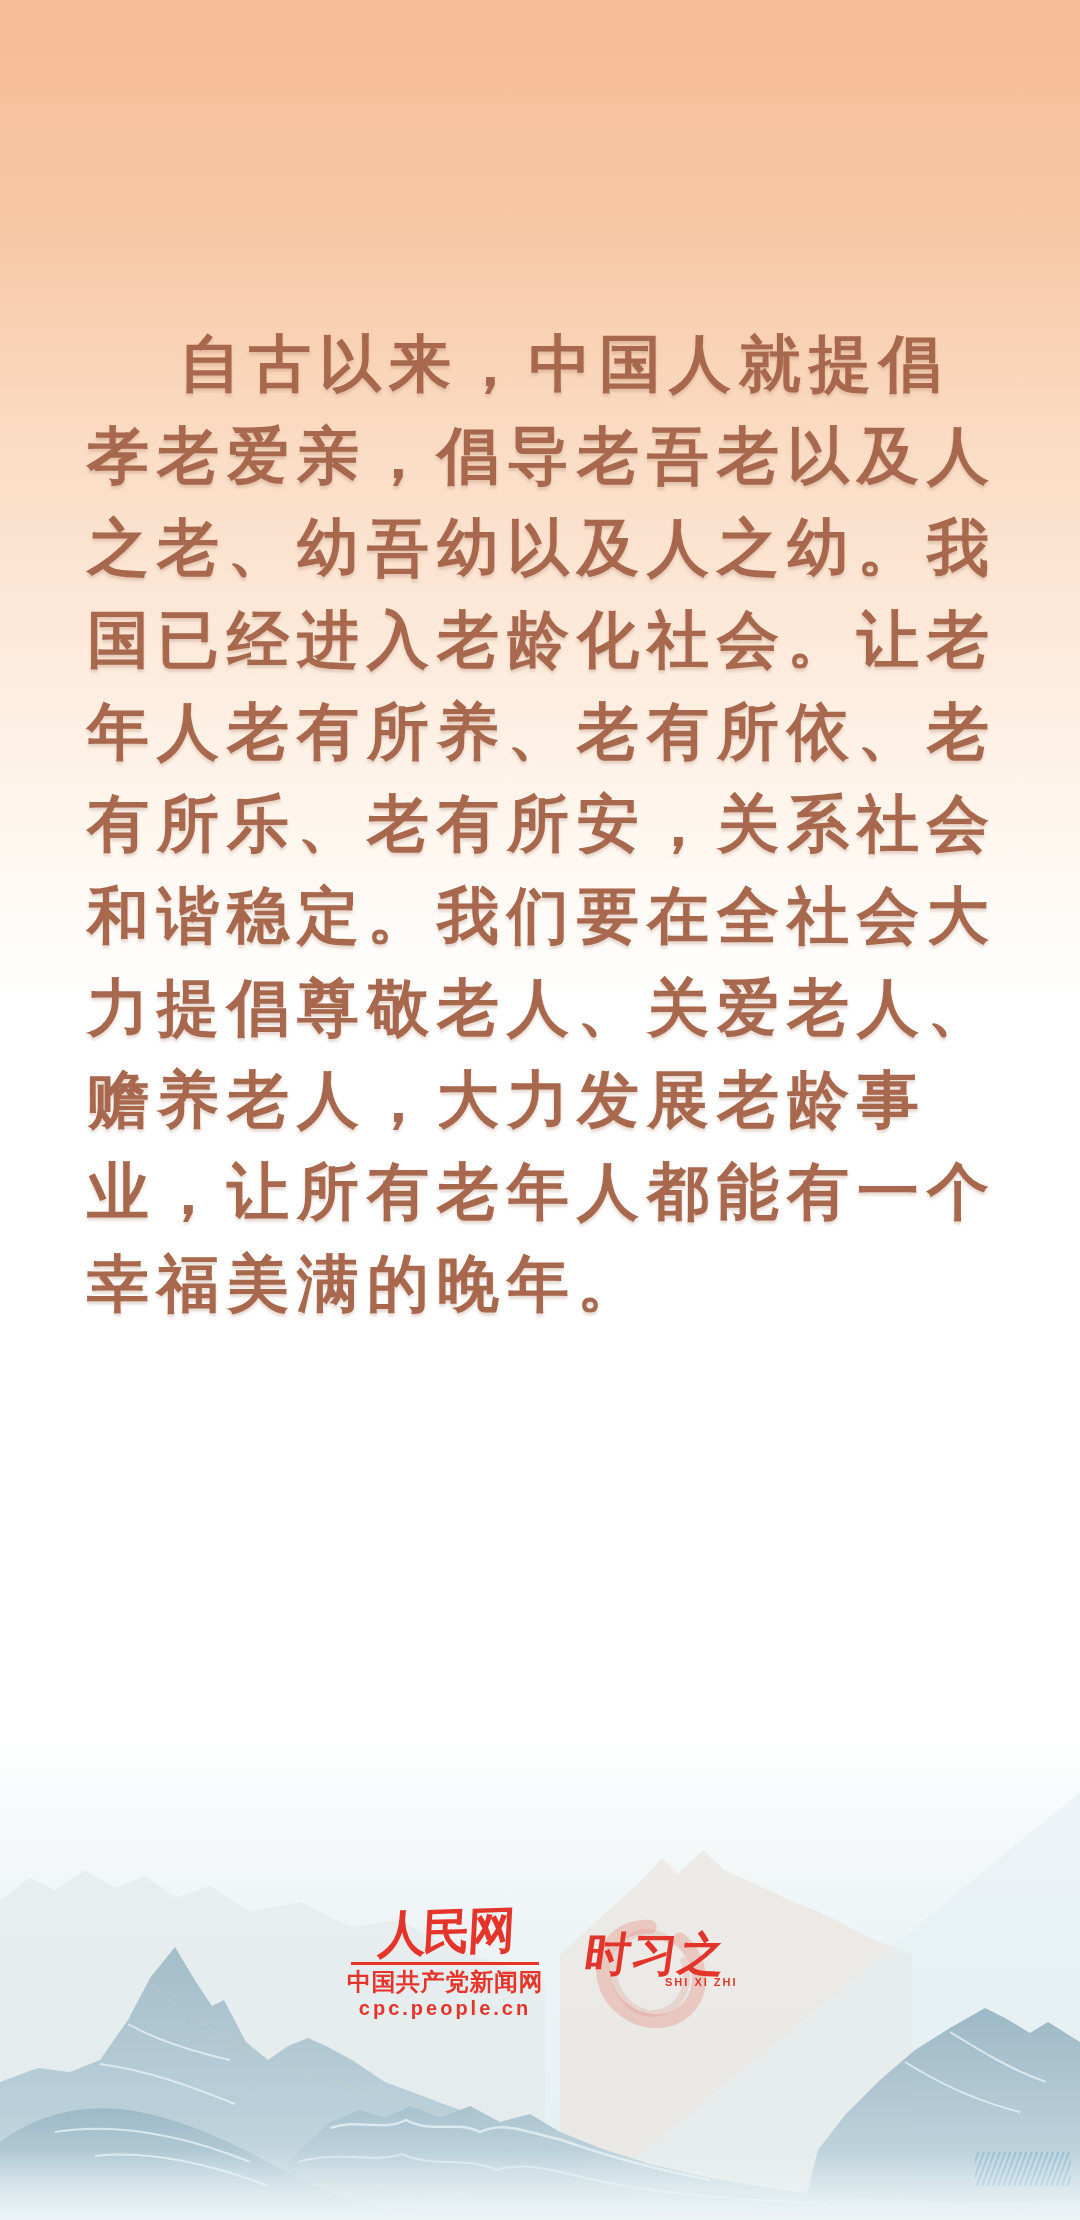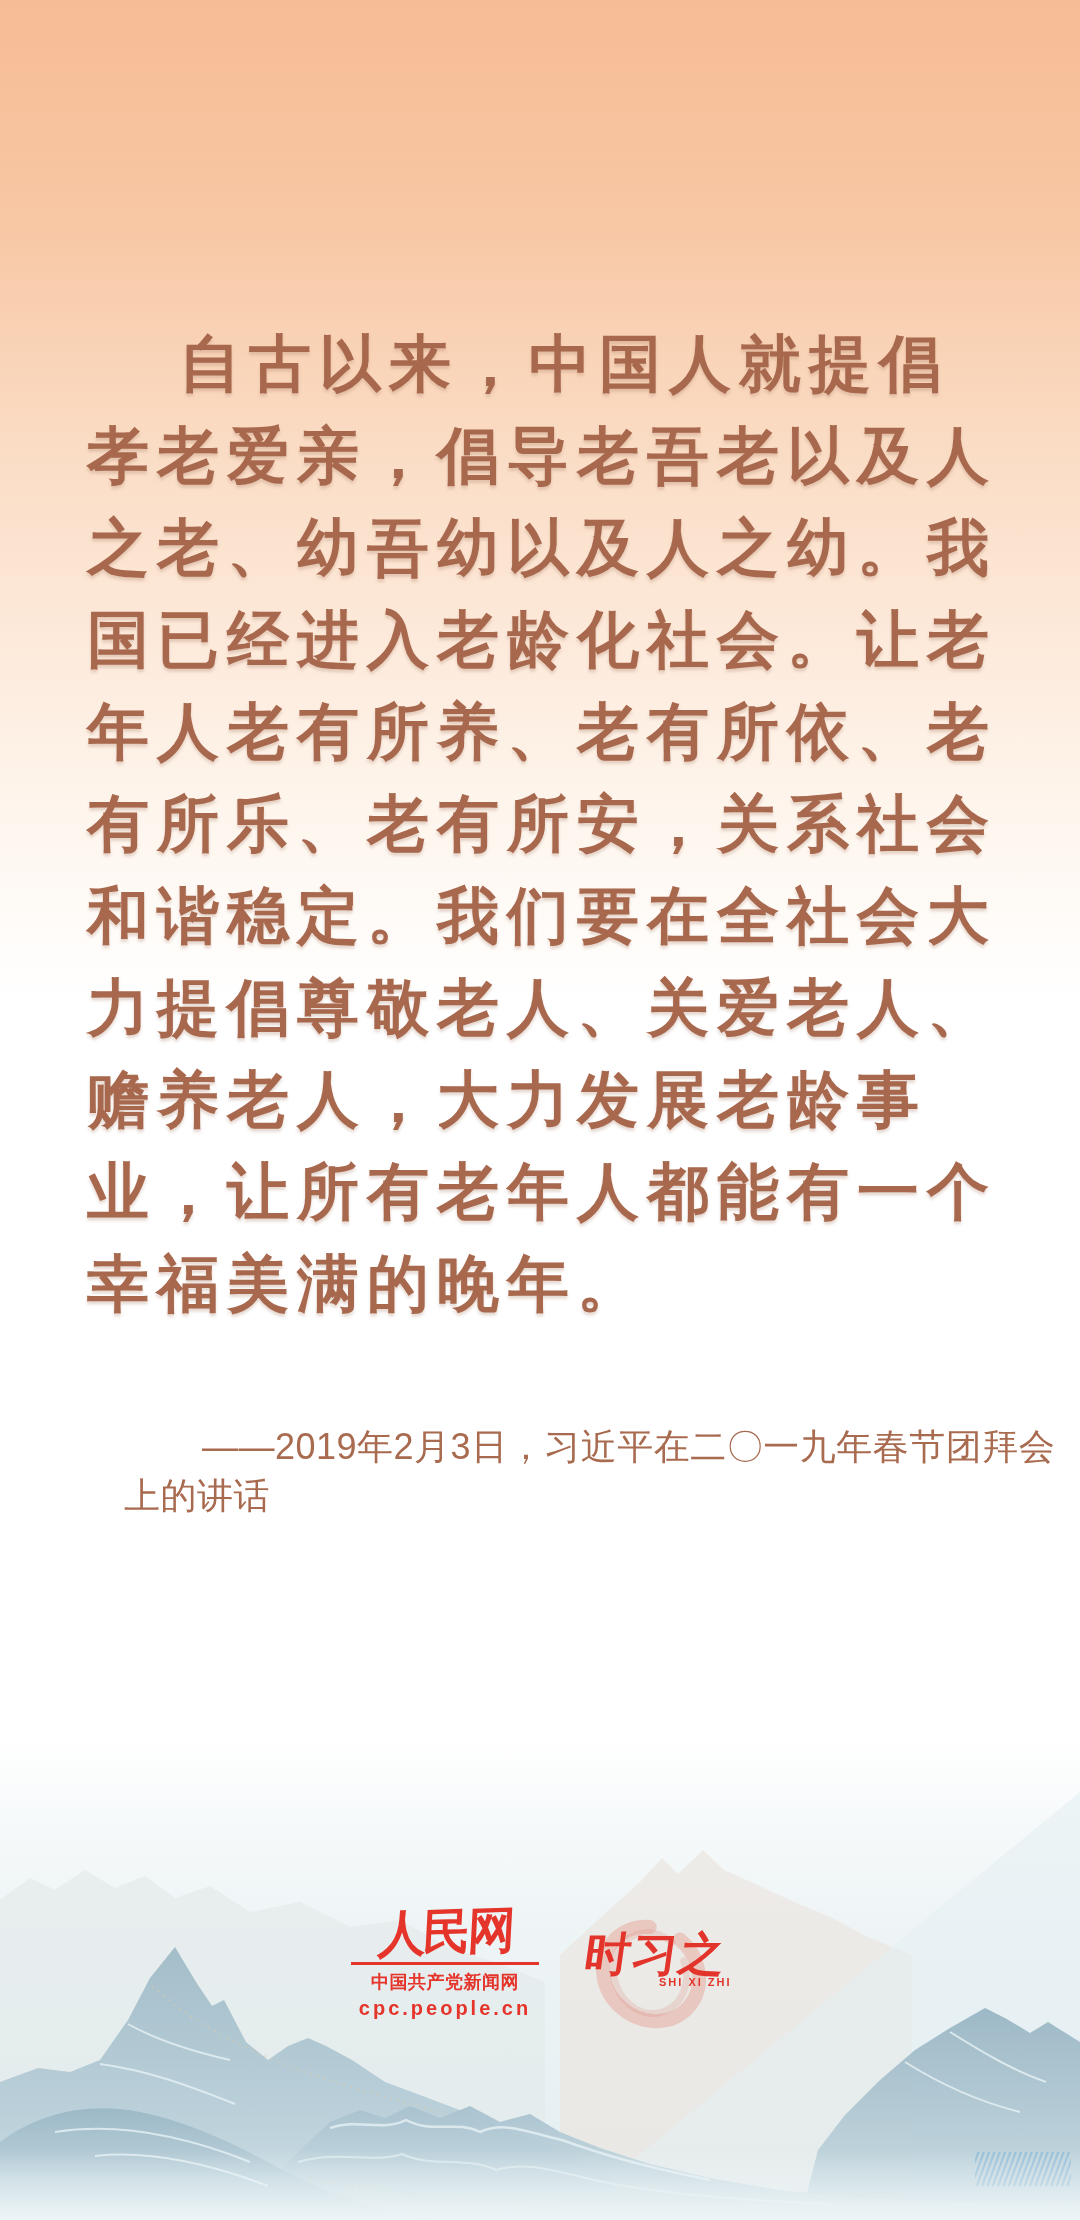--- a/index.html
+++ b/index.html
@@ -41,54 +41,52 @@
     display:flex;justify-content:center;align-items:flex-start;gap:40px;
   }
 
   .people-logo{width:200px;margin-top:4px;display:flex;flex-direction:column;align-items:center;}
   .people-cal{
     font-family:"Liberation Serif",serif;
     font-size:50px;line-height:52px;font-weight:800;color:#e5352b;
     letter-spacing:-3px;transform:skewX(-5deg) rotate(-2deg) scaleX(.95);
   }
   .people-rule{width:188px;height:3px;background:#e5352b;margin:4px 0 4px 0;}
-  .people-site{font-size:18px;line-height:26px;font-weight:800;color:#e5352b;letter-spacing:0.5px;white-space:nowrap;}
+  .people-site{font-size:24px;line-height:26px;font-weight:800;color:#e5352b;letter-spacing:0.5px;white-space:nowrap;}
   .people-url{font-size:20px;line-height:26px;font-weight:700;color:#e5352b;letter-spacing:3px;white-space:nowrap;text-align:center;}
 
   .sxz{position:relative;width:150px;height:115px;margin-top:12px;}
   .sxz-enso{position:absolute;left:6px;top:0;}
   .sxz-text{
     position:absolute;left:0;top:16px;width:150px;
     font-size:46px;line-height:48px;font-weight:900;color:#e2342a;
     letter-spacing:1px;transform:skewX(-8deg);white-space:nowrap;
   }
   .sxz-sub{
-    position:absolute;left:74px;top:62px;
+    position:absolute;left:80px;top:62px;
     font-size:11px;font-weight:700;color:#e2342a;letter-spacing:2px;white-space:nowrap;text-align:right;
   }
 </style>
 </head>
 <body>
 
 <div class="poster">
 
   <div class="quote">自古以来，中国人就提倡
 孝老爱亲，倡导老吾老以及人
 之老、幼吾幼以及人之幼。我
 国已经进入老龄化社会。让老
 年人老有所养、老有所依、老
 有所乐、老有所安，关系社会
 和谐稳定。我们要在全社会大
 力提倡尊敬老人、关爱老人、
 赡养老人，大力发展老龄事
 业，让所有老年人都能有一个
 幸福美满的晚年。</div>
 
-  <div class="attribution">——2019年2月3日，习近平在二〇一九年春节团拜会
-上的讲话</div>
 
   <svg class="mountains" viewBox="0 0 1080 470" preserveAspectRatio="none" xmlns="http://www.w3.org/2000/svg">
     <defs>
       <linearGradient id="skyGrad" x1="0" y1="0" x2="0" y2="1">
         <stop offset="0%" stop-color="#e7f0f3" stop-opacity="0"></stop>
         <stop offset="55%" stop-color="#e7f0f3" stop-opacity="0.55"></stop>
         <stop offset="100%" stop-color="#e2edf1" stop-opacity="0.9"></stop>
       </linearGradient>
       <linearGradient id="peakGrad" x1="0" y1="0" x2="0" y2="1">
         <stop offset="0%" stop-color="#9db9c6"></stop>

